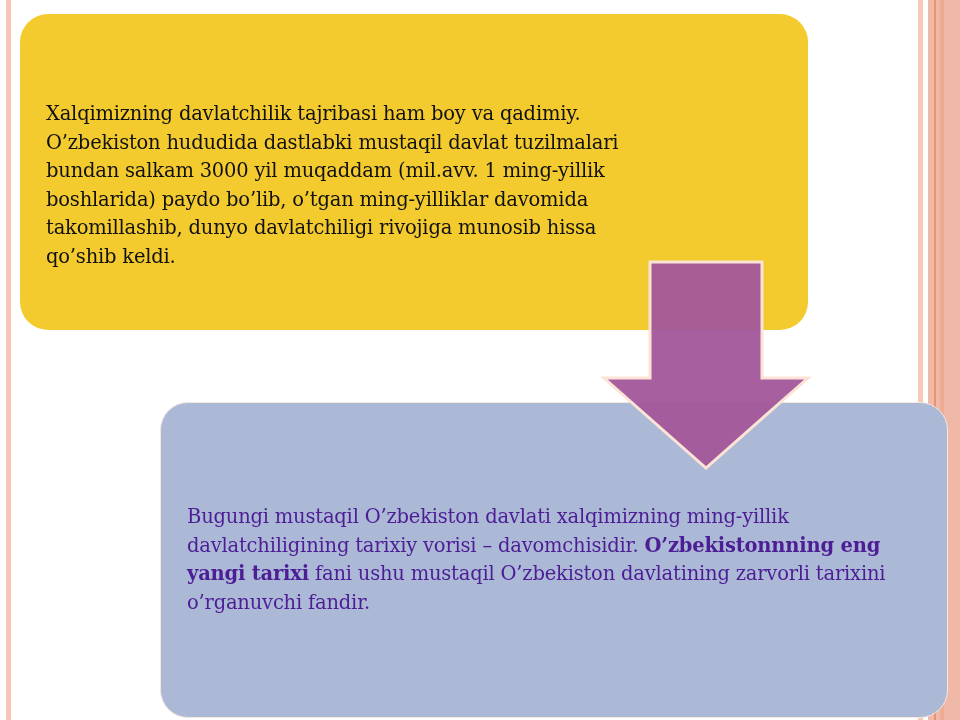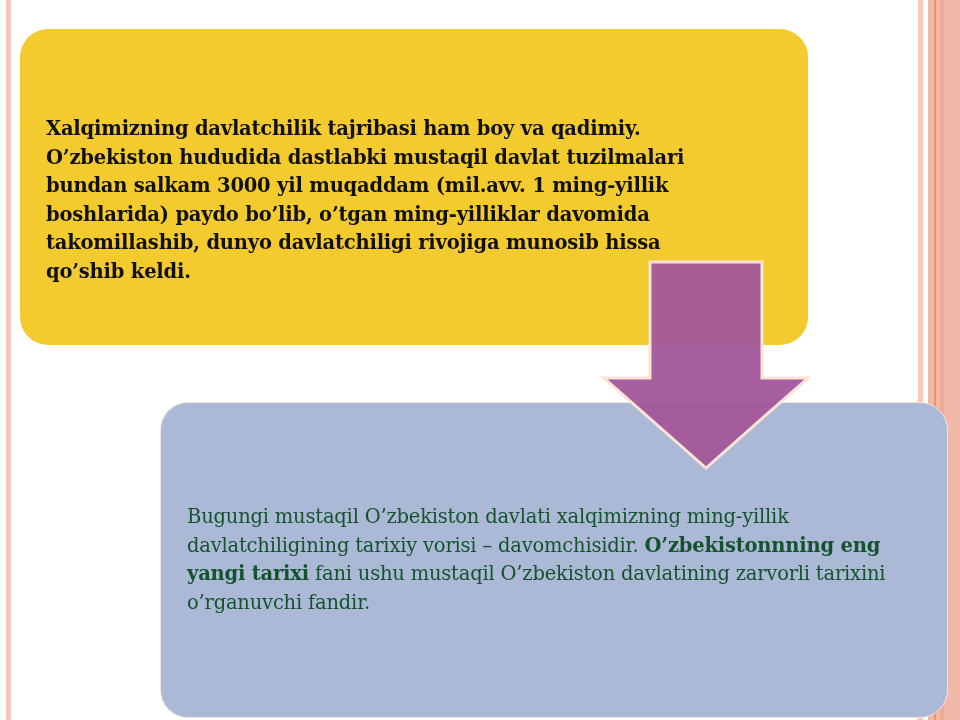--- a/index.html
+++ b/index.html
@@ -30,27 +30,26 @@
       height: 720px;
     }
     .right-deco .s1 { position:absolute; left:0; top:0; width:5px; height:720px; background:#f9c9b8; }
     .right-deco .s2 { position:absolute; left:10px; top:0; width:32px; height:720px; background:#f0b8a6; }
     .right-deco .s3 { position:absolute; left:16px; top:0; width:2px; height:720px; background:#e9946f; }
     .right-deco .s4 { position:absolute; left:22px; top:0; width:4px; height:720px; background:#eeaa92; }
 
     .box-top {
       position: absolute;
       left: 20px;
-      top: 29px;
+      top: 14px;
       width: 788px;
       height: 316px;
       background: #f4cb2f;
       border-radius: 28px;
       box-sizing: border-box;
-      font-weight: bold;
     }
     .box-top .text {
       position: absolute;
       left: 26px;
       top: 86px;
       width: 760px;
       font-size: 19.5px;
       line-height: 28.5px;
       color: #111;
       white-space: pre-line;
@@ -68,21 +67,21 @@
       border: 1px solid #f5e6e0;
       box-sizing: border-box;
     }
     .box-bottom .text {
       position: absolute;
       left: 26px;
       top: 100px;
       width: 756px;
       font-size: 19.5px;
       line-height: 28.5px;
-      color: #14532d;
+      color: #4c1d95;
       letter-spacing: -0.2px;
     }
     .box-bottom .text b { font-weight: bold; }
 
     .arrow {
       position: absolute;
       left: 600px;
       top: 260px;
       width: 212px;
       height: 212px;

